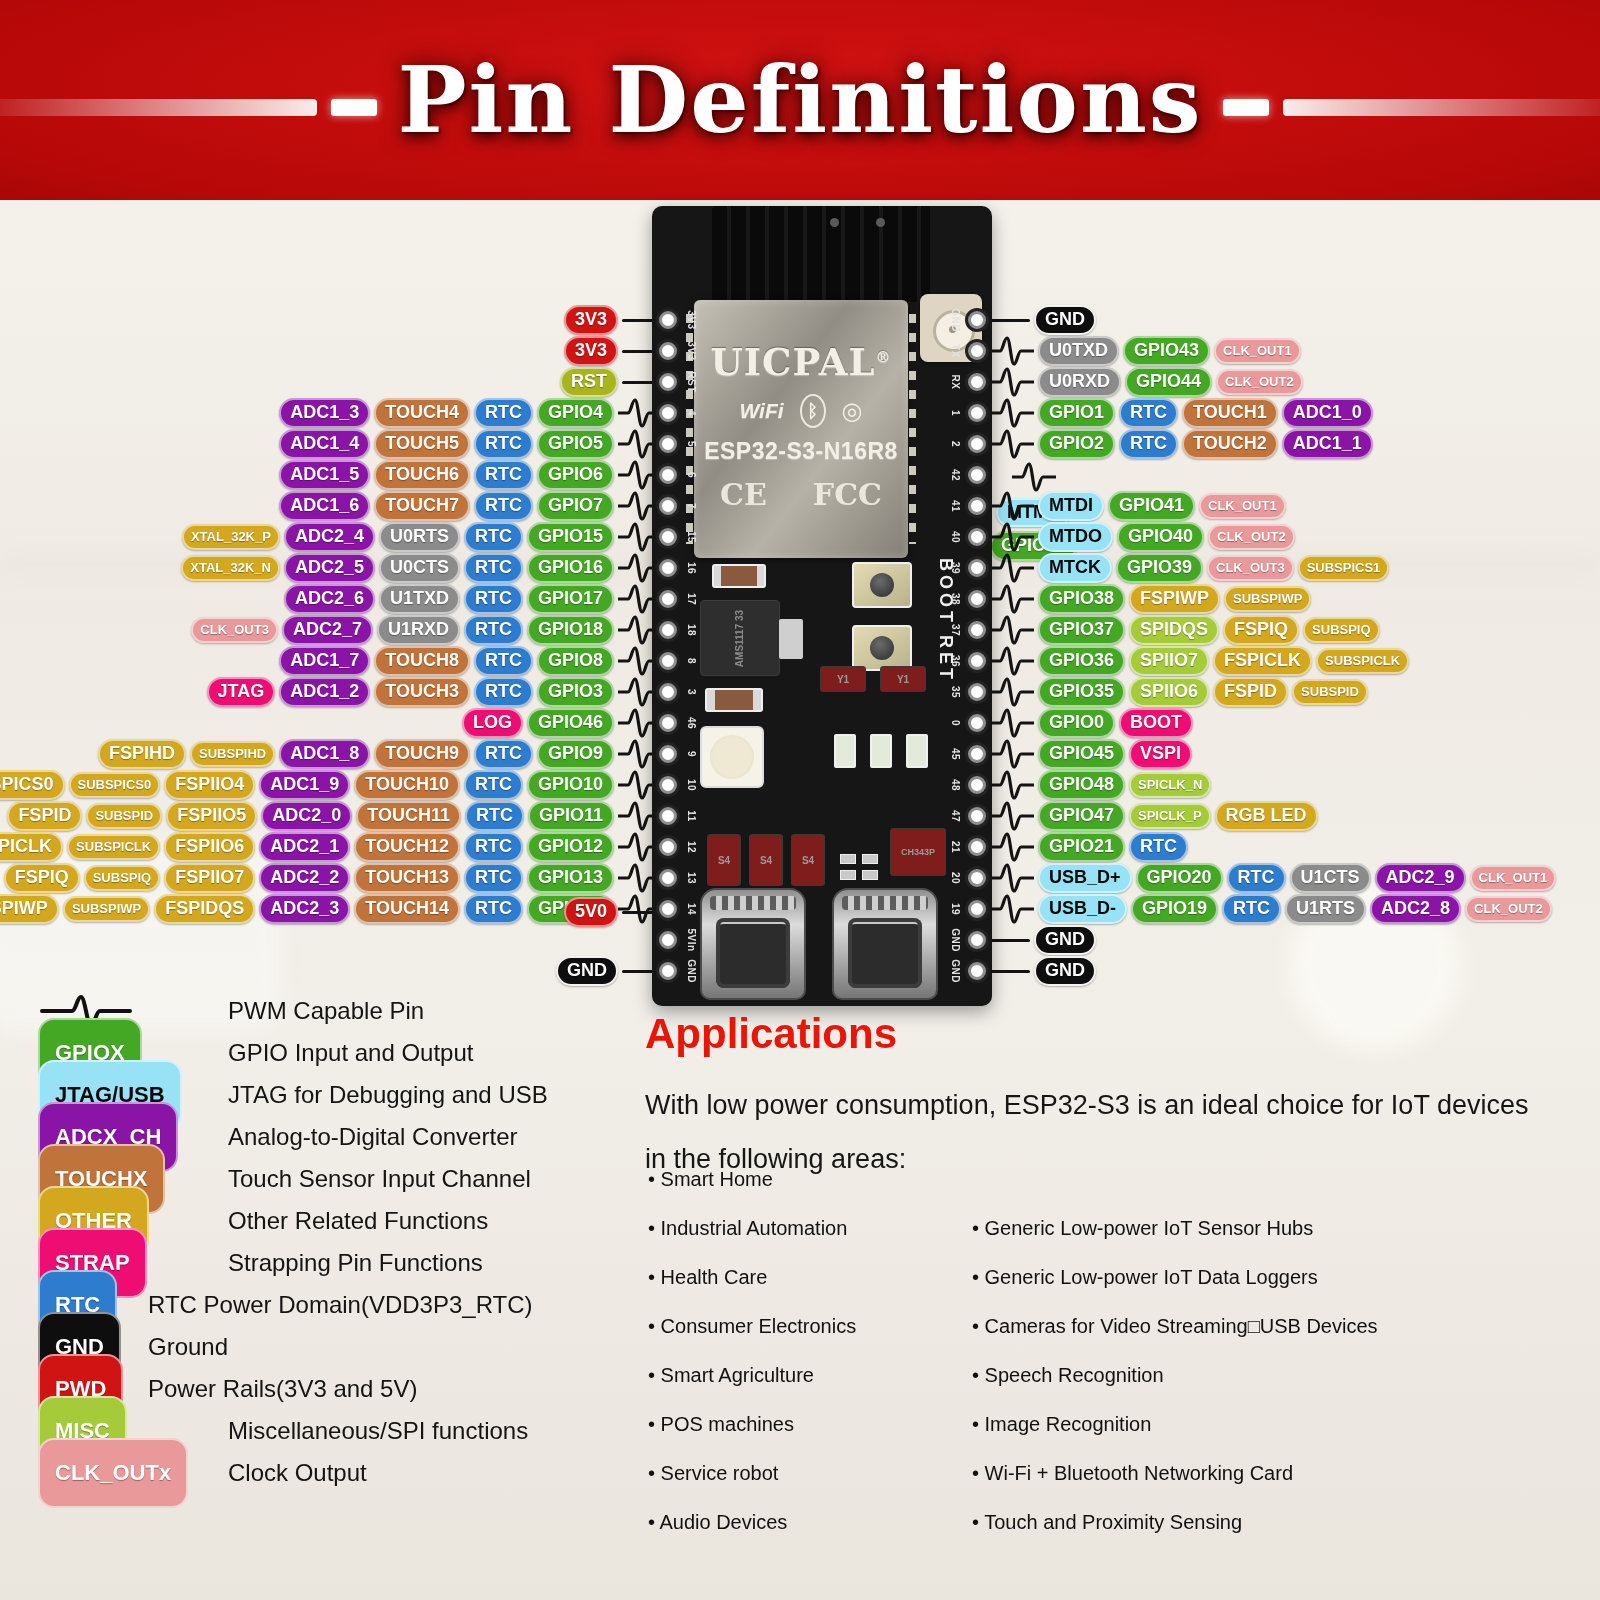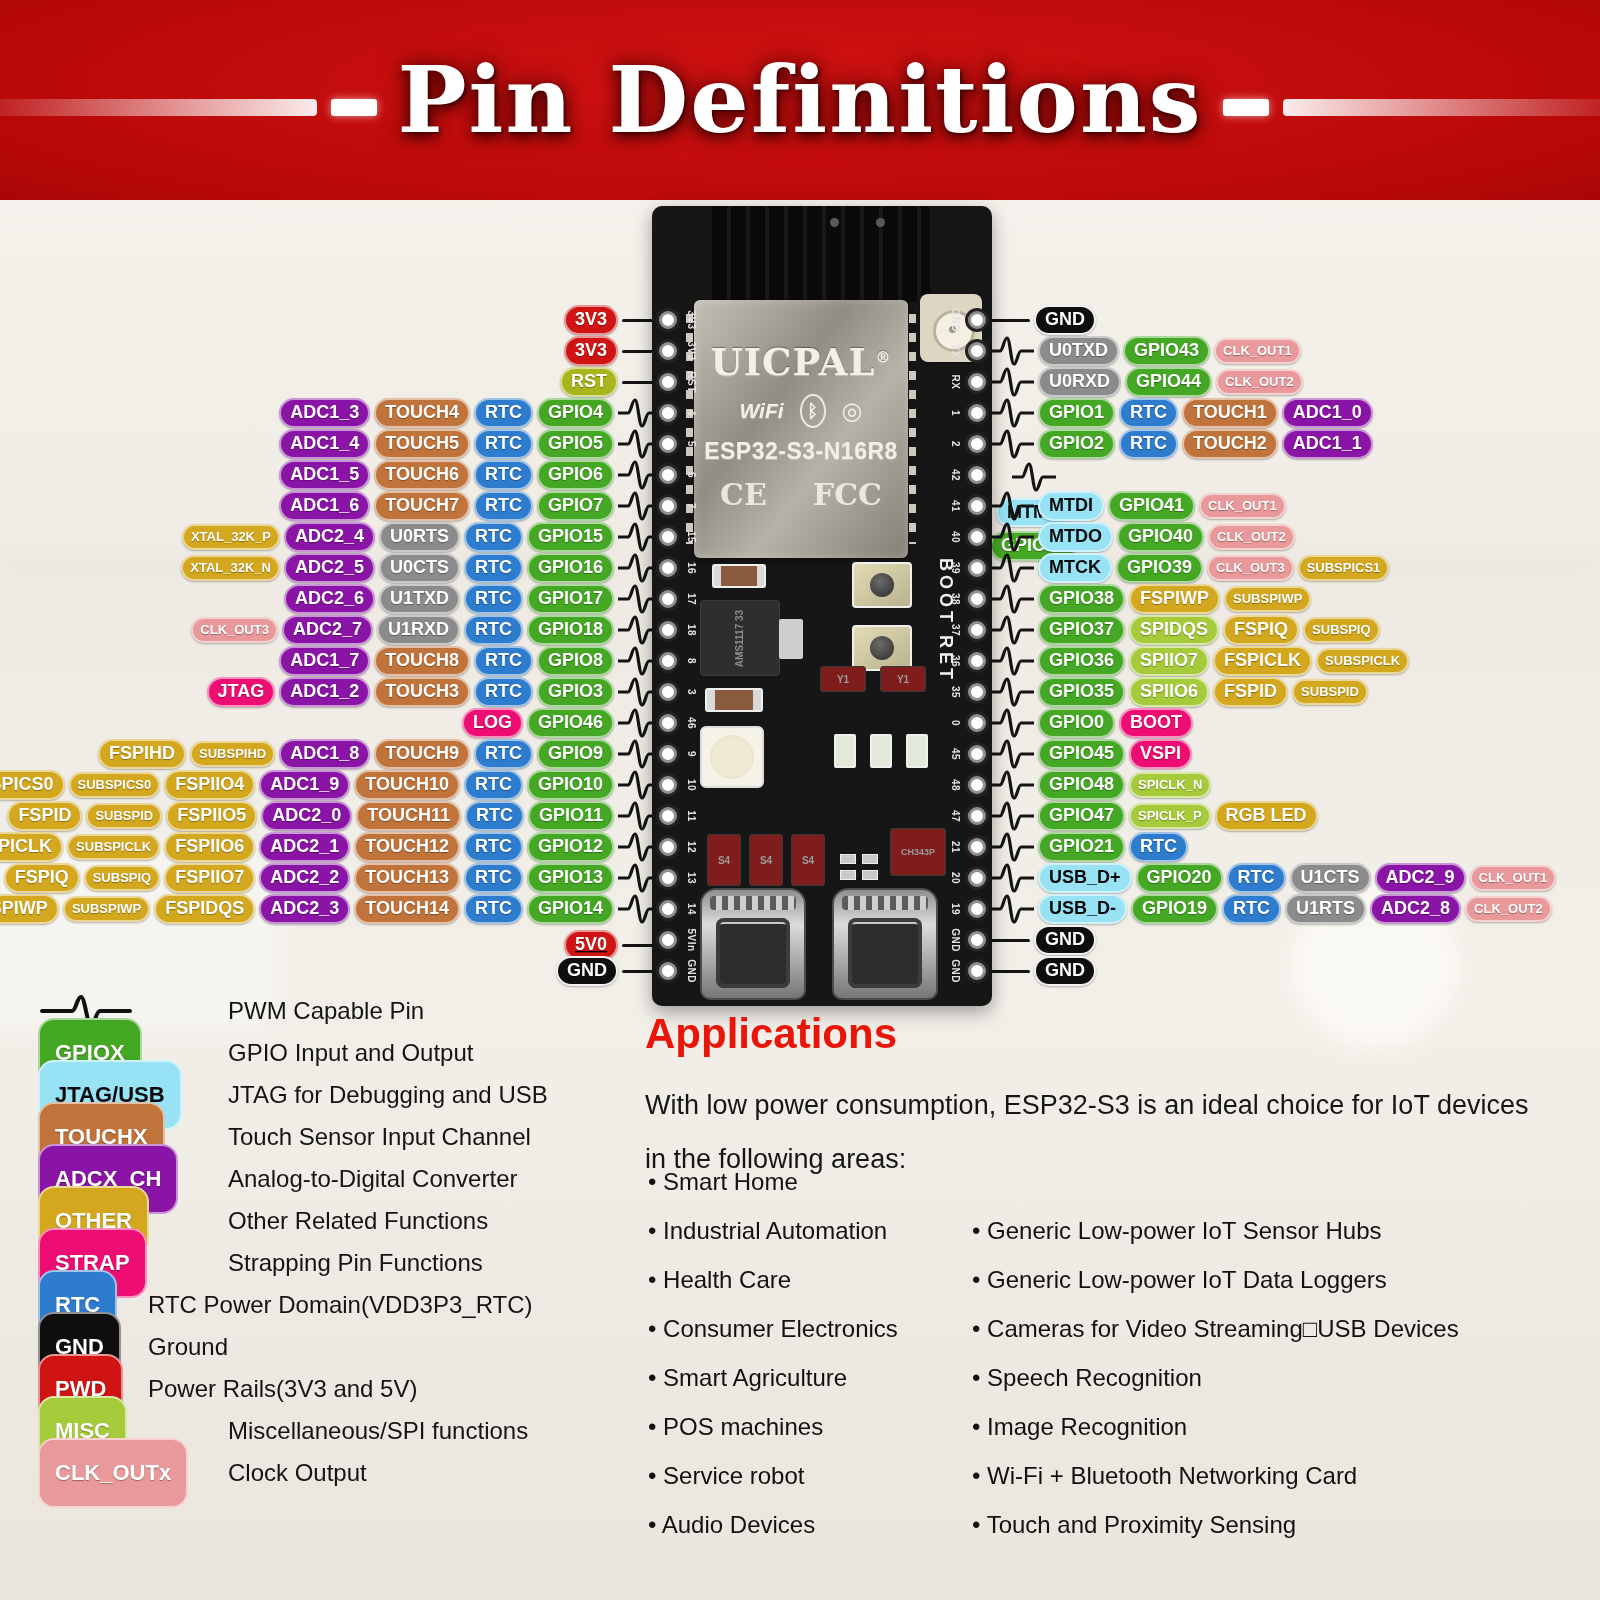--- a/index.html
+++ b/index.html
@@ -87,21 +87,21 @@
   #legend{position:absolute;left:38px;top:990px;}
   .lg-row{display:flex;align-items:center;height:42px;}
   .lg-badge-wrap{min-width:176px;display:flex;}
   .lg-badge-wrap.narrow{min-width:96px;}
   .lg-badge{padding:20px 15px;border-radius:16px;font-weight:bold;font-size:22px;color:#fff;text-shadow:0 1px 1px rgba(0,0,0,.35);border:2px solid rgba(255,255,255,.55);}
   .lg-badge.c-jtag{color:#0a0a0a;text-shadow:none;}
   .lg-label{font-size:24px;color:#141414;margin-left:14px;white-space:nowrap;}
   
   #apps-title{position:absolute;left:645px;top:1010px;font-size:42px;font-weight:bold;color:#ea1509;}
   #apps-intro{position:absolute;left:645px;top:1078px;width:910px;font-size:27px;line-height:2.0;color:#161616;}
-  .apps-col{position:absolute;list-style:none;margin:0;padding:0;font-size:24px;color:#111;}
+  .apps-col{position:absolute;list-style:none;margin:0;padding:0;font-size:20px;color:#111;}
   #apps-col1{left:648px;top:1168px;}
   #apps-col2{left:972px;top:1217px;}
   .apps-col li{height:49px;white-space:nowrap;}
   .apps-col li::before{content:"• ";}
 </style>
 </head>
 <body>
 
 <div id="page">
 
@@ -335,21 +335,21 @@
         <span class="pill c-adc">ADC2_3</span>
         <span class="pill c-touch">TOUCH14</span>
         <span class="pill c-rtc">RTC</span>
         <span class="pill c-gpio">GPIO14</span>
         <span class="conn">
           <svg width="44" height="34" viewBox="0 0 44 34">
             <path d="M0 17h10c3 0 4-13 7-13s4 26 7 26 4-13 7-13h13" fill="none" stroke="#141414" stroke-width="3.2" stroke-linecap="round"></path>
           </svg>
         </span>
       </div>
-      <div class="pin-row left-row" style="top: 930px; text-decoration: underline;">
+      <div class="pin-row left-row" style="top: 897px;">
         <span class="pill c-pwd">5V0</span>
         <span class="conn">
           <span class="wire"></span>
         </span>
       </div>
       <div class="pin-row left-row" style="top: 956px;">
         <span class="pill c-gnd">GND</span>
         <span class="conn">
           <span class="wire"></span>
         </span>
@@ -638,29 +638,29 @@
         <span class="lg-label">GPIO Input and Output</span>
       </div>
       <div class="lg-row">
         <div class="lg-badge-wrap">
           <span class="lg-badge c-jtag">JTAG/USB</span>
         </div>
         <span class="lg-label">JTAG for Debugging and USB</span>
       </div>
       <div class="lg-row">
         <div class="lg-badge-wrap">
+          <span class="lg-badge c-adc">ADCX_CH</span>
+        </div>
+        <span class="lg-label">Analog-to-Digital Converter</span>
+      </div>
+      <div class="lg-row">
+        <div class="lg-badge-wrap">
           <span class="lg-badge c-touch">TOUCHX</span>
         </div>
         <span class="lg-label">Touch Sensor Input Channel</span>
-      </div>
-      <div class="lg-row">
-        <div class="lg-badge-wrap">
-          <span class="lg-badge c-adc">ADCX_CH</span>
-        </div>
-        <span class="lg-label">Analog-to-Digital Converter</span>
       </div>
       <div class="lg-row">
         <div class="lg-badge-wrap">
           <span class="lg-badge c-other">OTHER</span>
         </div>
         <span class="lg-label">Other Related Functions</span>
       </div>
       <div class="lg-row">
         <div class="lg-badge-wrap">
           <span class="lg-badge c-strap">STRAP</span>

